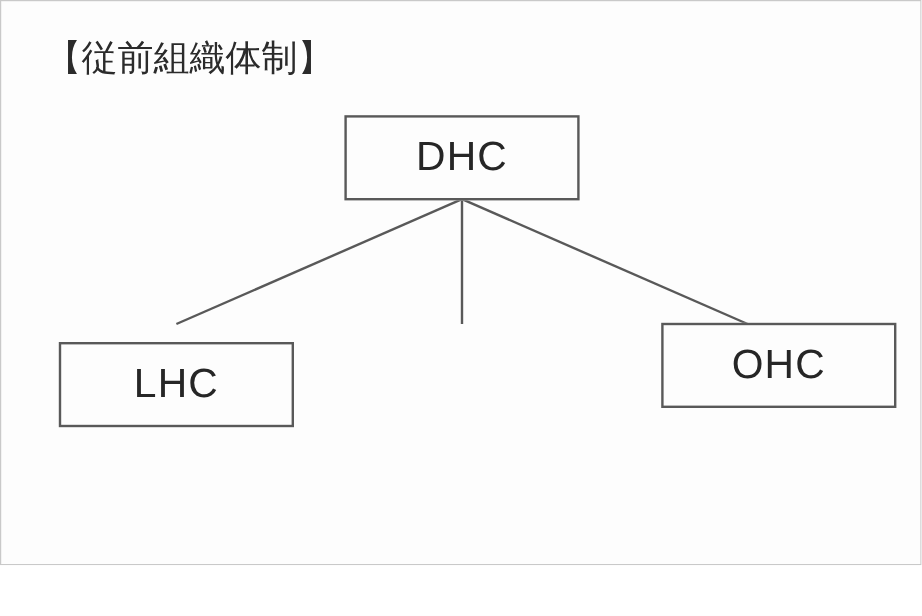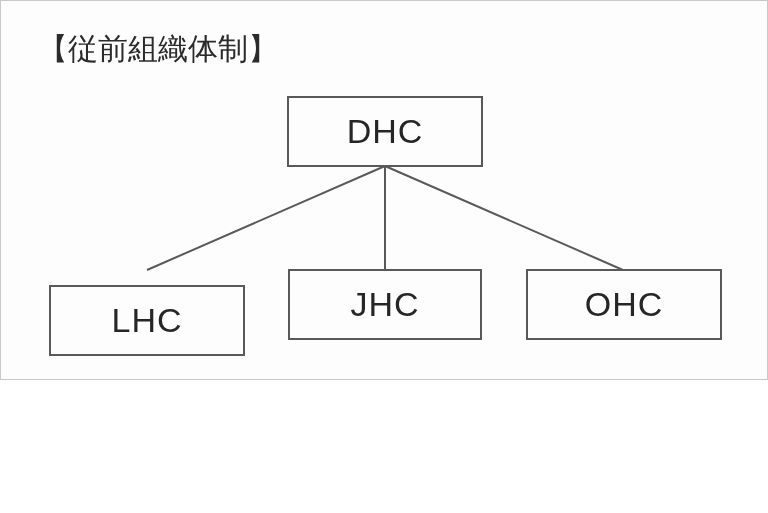--- a/index.html
+++ b/index.html
@@ -4,21 +4,21 @@
 <style>
   html, body {
     margin: 0;
     padding: 0;
     background: #ffffff;
     font-family: "Liberation Sans", "DejaVu Sans", sans-serif;
   }
   .page {
     position: relative;
     width: 768px;
-    height: 380px;
+    height: 471px;
     box-sizing: border-box;
     background: var(--background, #fdfdfd);
     border: 1px solid var(--page-border, #c9c9c9);
     overflow: hidden;
     padding-left: 17px;
   }
   .diagram-title {
     position: absolute;
     left: 37px;
     top: 31px;
@@ -53,21 +53,21 @@
     font-size: 34px;
     line-height: 1;
     color: var(--text, #262626);
     letter-spacing: 1px;
     transform: translateY(-1px);
     text-align: right;
   }
   .node-dhc { left: 286px; top: 95px;  width: 196px; height: 71px; }
   .node-lhc { left: 48px;  top: 284px; width: 196px; height: 71px; }
   .node-jhc { left: 287px; top: 268px; width: 194px; height: 71px; }
-  .node-ohc { left: 525px; top: 268px; width: 196px; height: 71px; }
+  .node-ohc { left: 550px; top: 268px; width: 196px; height: 71px; }
 </style>
 </head>
 <body>
 
 <div class="page">
 
   <div class="diagram-title">【従前組織体制】</div>
 
   <svg class="connectors" viewBox="0 0 768 513" xmlns="http://www.w3.org/2000/svg" aria-hidden="true">
     <line x1="384" y1="165" x2="146" y2="269"></line>
@@ -76,21 +76,18 @@
   </svg>
 
   <div class="node node-dhc">
     <span class="node-label">DHC</span>
   </div>
 
   <div class="node node-lhc">
     <span class="node-label">LHC</span>
   </div>
 
-  <div class="node node-jhc">
-    <span class="node-label">JHC</span>
-  </div>
 
   <div class="node node-ohc">
     <span class="node-label">OHC</span>
   </div>
 
 </div>
 
 </body></html>

